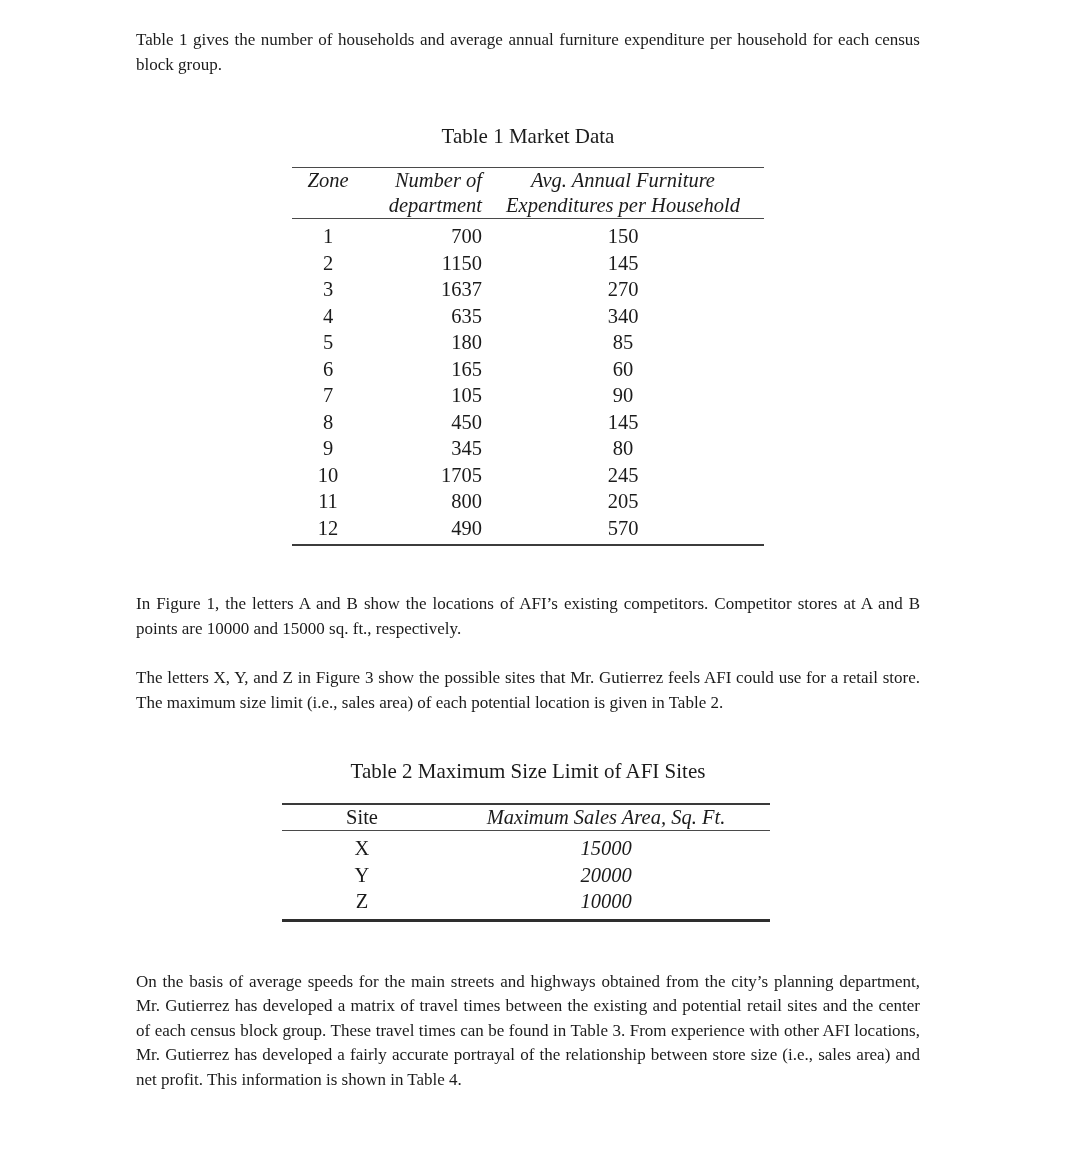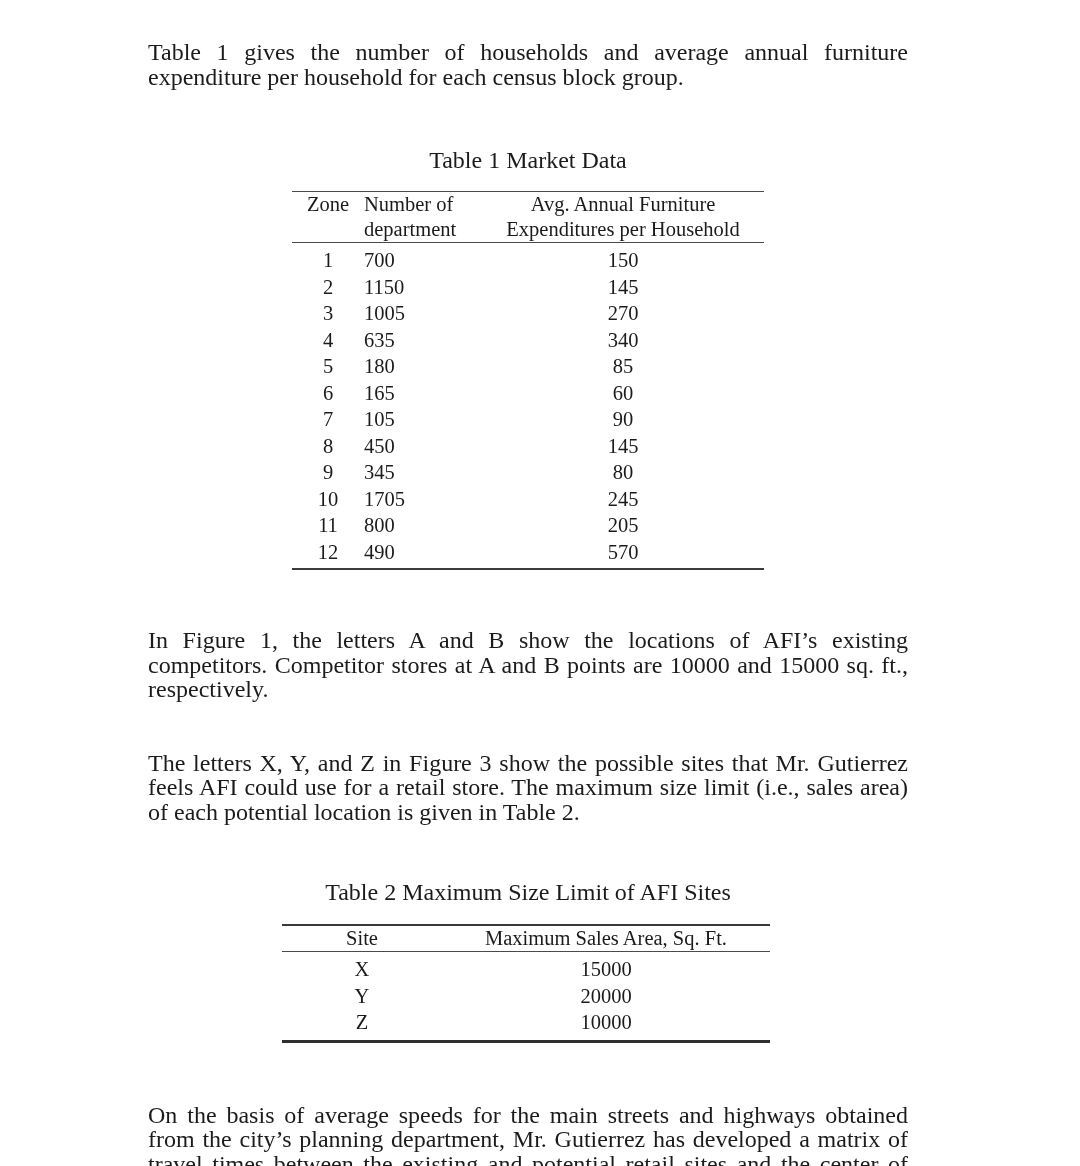--- a/index.html
+++ b/index.html
@@ -24,35 +24,35 @@
     padding: 0;
   }
   .content {
     position: absolute;
     left: 136px;
     top: 28px;
     width: 784px;
   }
 
   p.body-par {
-    font-size: 24px;
+    font-size: 17px;
     line-height: 24.5px;
     text-align: justify;
     text-justify: inter-word;
-    margin: 12px;
+    margin: 0;
     color: #1b1b1b;
   }
   .gap-par { height: 25px; }
 
   
   .table-block {
     width: 100%;
   }
   .table-caption {
-    font-size: 24px;
+    font-size: 21px;
     line-height: 24px;
     text-align: center;
     color: #1b1b1b;
     margin: 0;
   }
 
   table.data-table {
     border-collapse: collapse;
     font-size: 20.5px;
     color: #1b1b1b;
@@ -83,23 +83,24 @@
     height: 0;
     border-top: 2.0px solid #3c3c3c;
     width: 472px;
     margin: 0;
   }
   .t1-hdr-cell {
     text-align: center;
     line-height: 25px;
     padding-top: 5px;
     padding-bottom: 5px;
+    font-style: italic;
   }
   .t1-col-zone { width: 72px; text-align: center; }
-  .t1-col-hh   { width: 118px; text-align: left; }
+  .t1-col-hh   { width: 118px; text-align: right; }
   .t1-col-exp  { width: 282px; text-align: center; }
   .t1-body td {
     height: 26.5px;
     line-height: 26.5px;
   }
   .t1-body tr:first-child td { padding-top: 4px; }
   .t1-body tr:last-child td { padding-bottom: 3px; }
 
   
   .t2-wrap {
@@ -117,21 +118,21 @@
     height: 0;
     border-top: 1.6px solid #4a4a4a;
     width: 488px;
   }
   .t2-wrap .rule-bot {
     height: 0;
     border-top: 3px solid #2e2e2e;
     width: 488px;
   }
   .t2-col-site { width: 160px; text-align: center; }
-  .t2-col-area { width: 328px; text-align: center; }
+  .t2-col-area { width: 328px; text-align: center; font-style: italic; }
   .t2-hdr-cell {
     line-height: 25px;
     padding-top: 6px;
     padding-bottom: 6px;
   }
   .t2-body td {
     height: 26.5px;
     line-height: 26.5px;
   }
   .t2-body tr:first-child td { padding-top: 4px; }
@@ -183,21 +184,21 @@
                 <td class="t1-col-hh">700</td>
                 <td class="t1-col-exp">150</td>
               </tr>
               <tr>
                 <td class="t1-col-zone">2</td>
                 <td class="t1-col-hh">1150</td>
                 <td class="t1-col-exp">145</td>
               </tr>
               <tr>
                 <td class="t1-col-zone">3</td>
-                <td class="t1-col-hh">1005</td>
+                <td class="t1-col-hh">1637</td>
                 <td class="t1-col-exp">270</td>
               </tr>
               <tr>
                 <td class="t1-col-zone">4</td>
                 <td class="t1-col-hh">635</td>
                 <td class="t1-col-exp">340</td>
               </tr>
               <tr>
                 <td class="t1-col-zone">5</td>
                 <td class="t1-col-hh">180</td>

